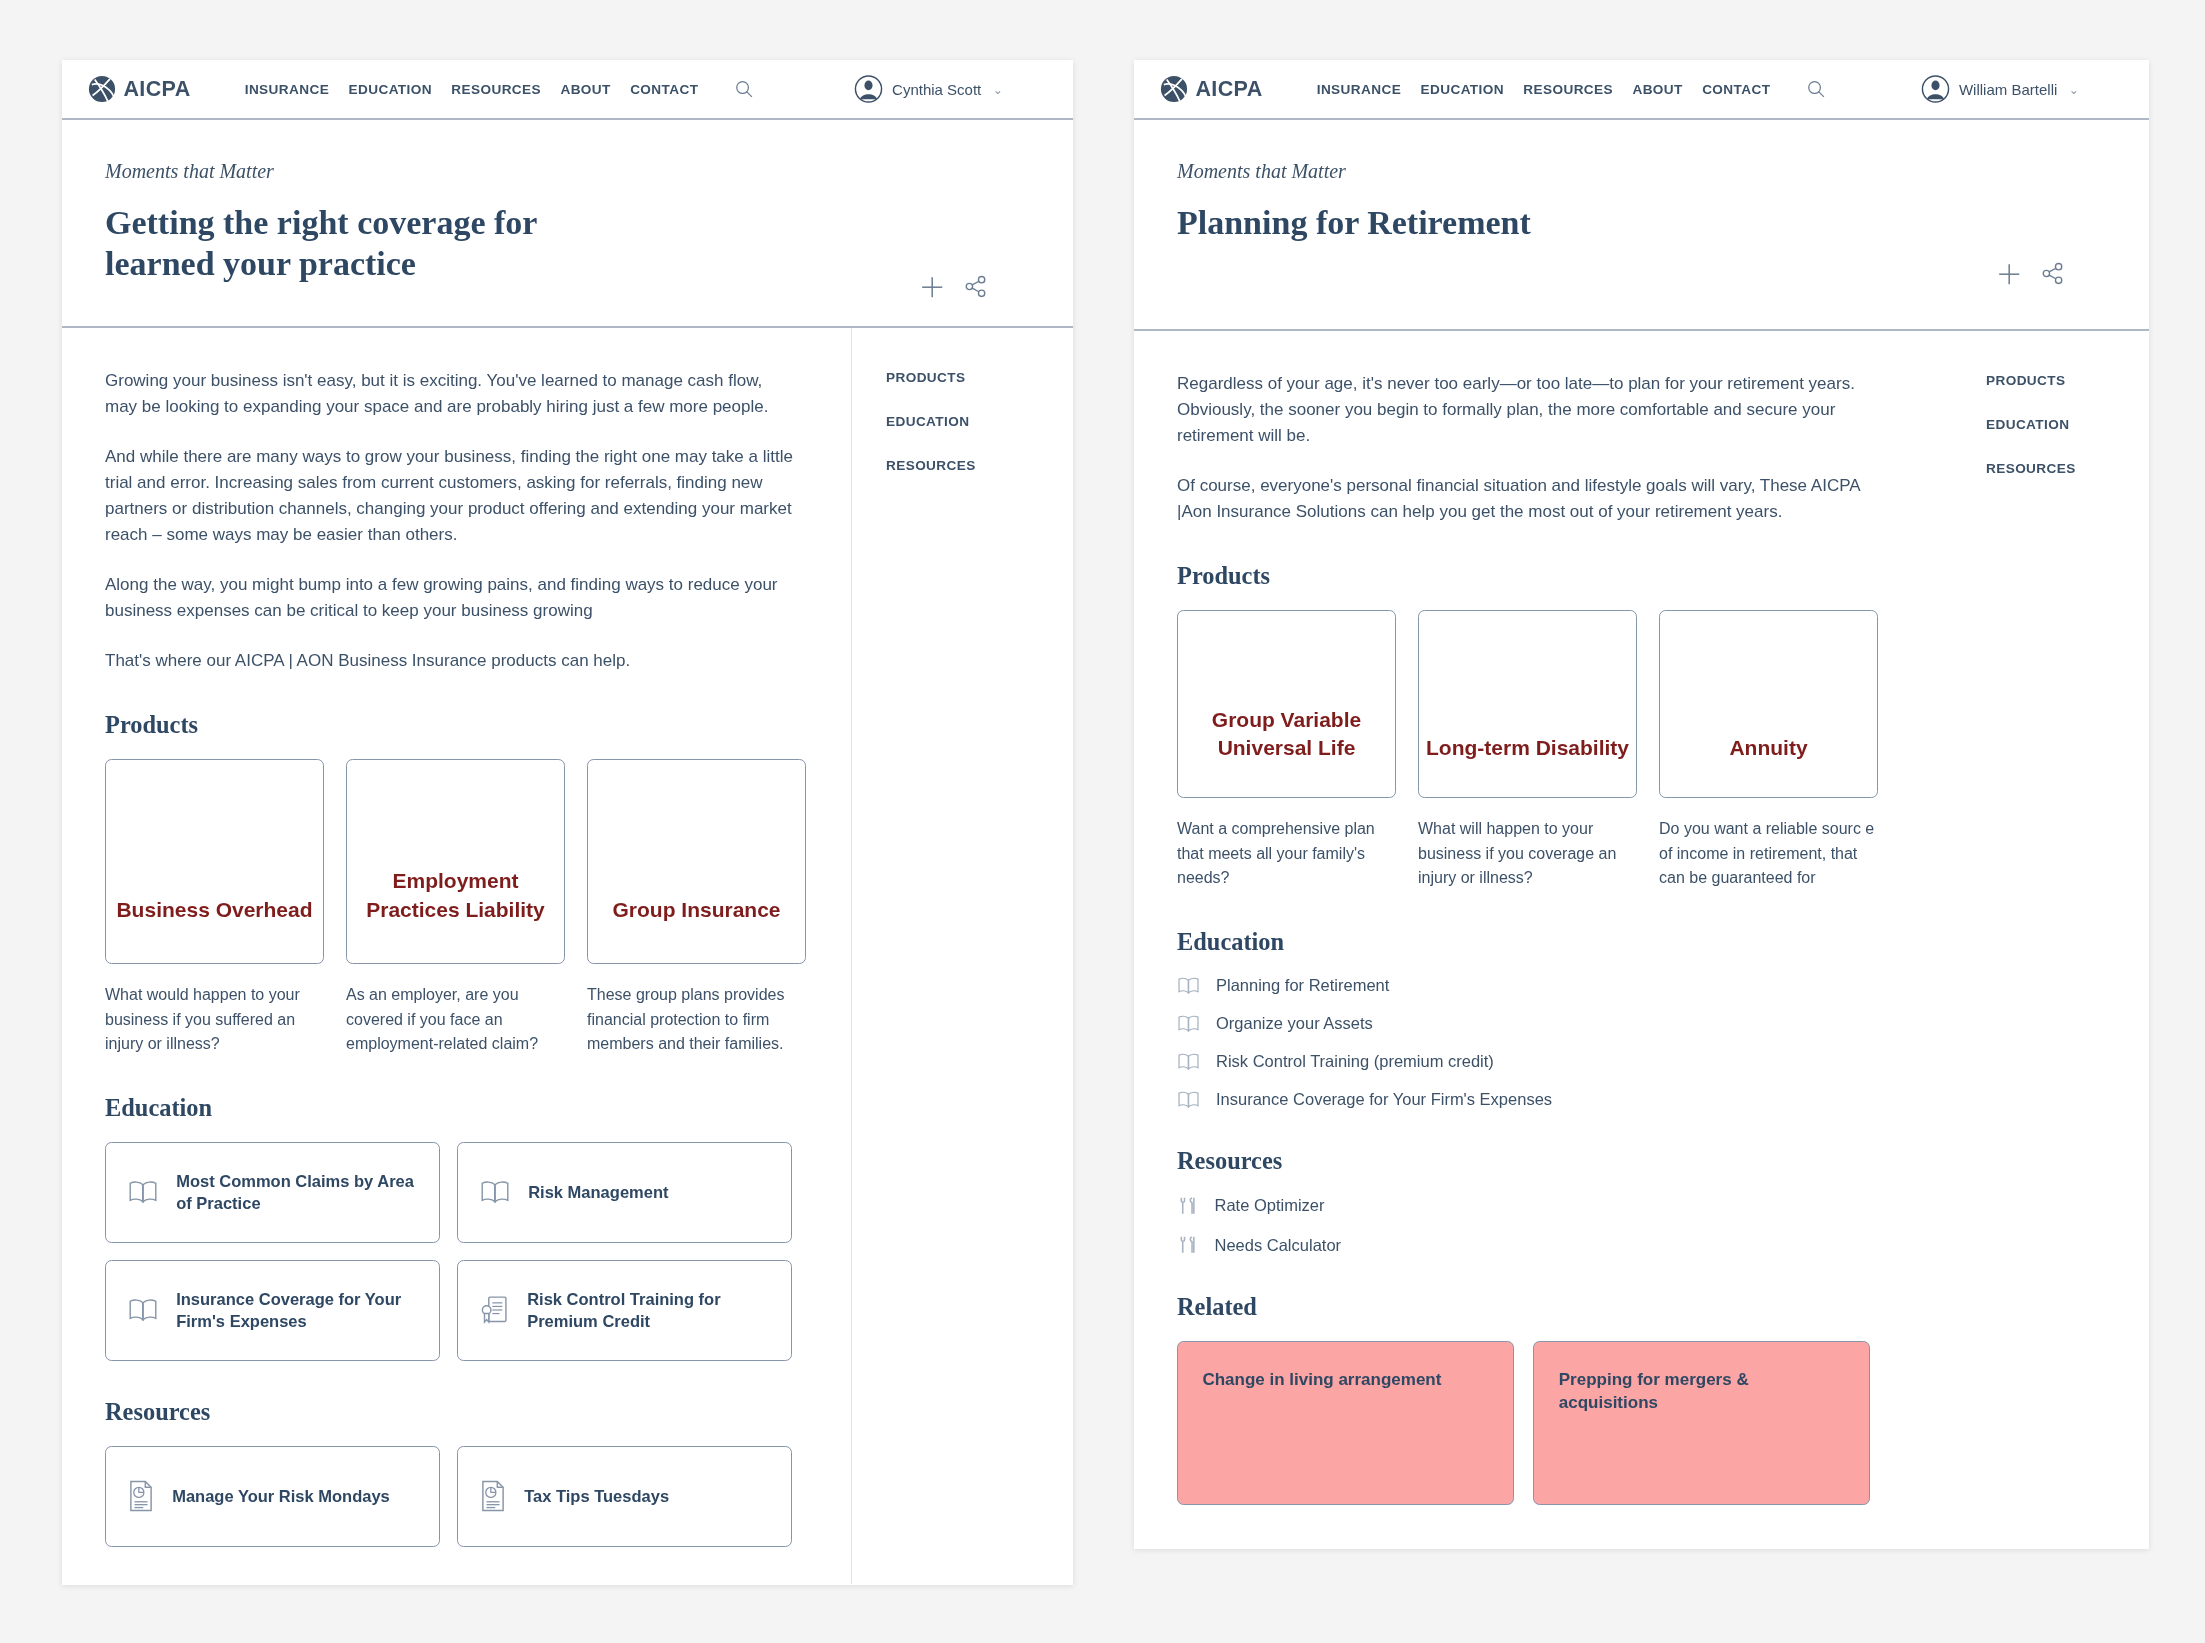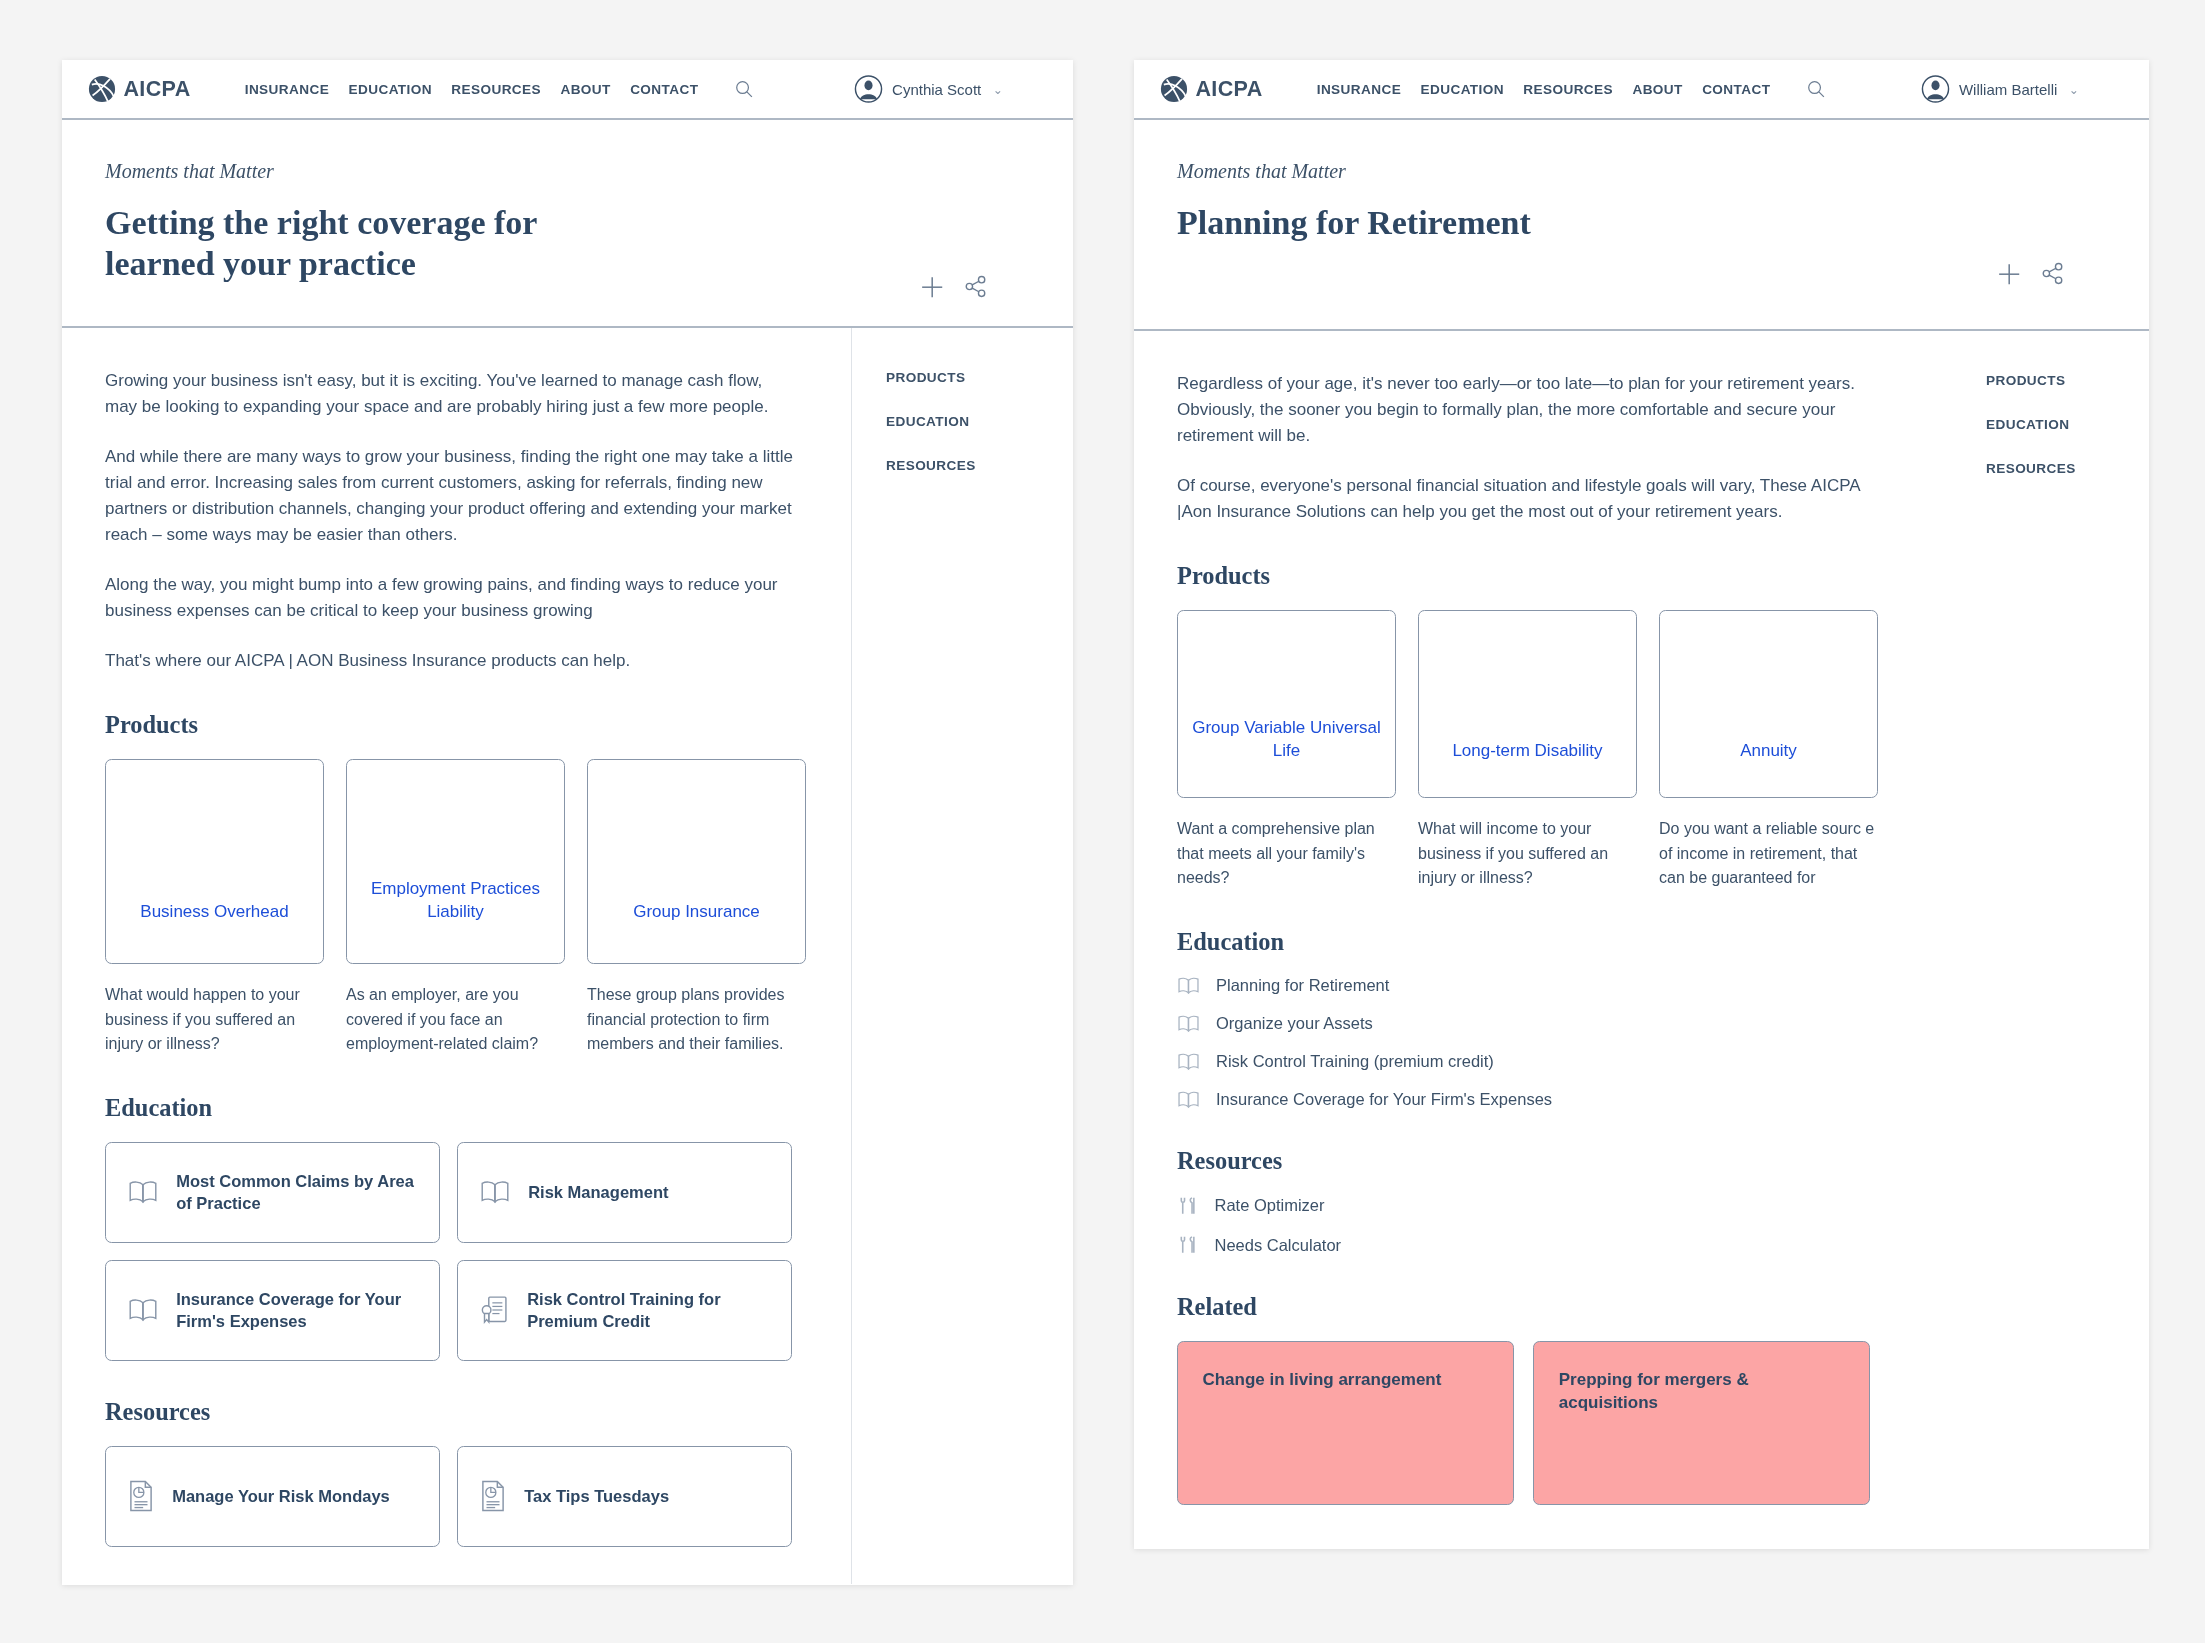--- a/index.html
+++ b/index.html
@@ -98,21 +98,21 @@
   
   .product-grid { display: flex; gap: 22px; }
   .product-col { width: 219px; }
   .product-card {
     height: 205px; border: 1.4px solid #8795a8; border-radius: 6.5px;
     display: flex; align-items: flex-end; justify-content: center;
     padding-bottom: 39px; background: #fff; cursor: pointer;
   }
   #panel-right .product-card { height: 188px; padding-bottom: 34px; }
   .product-card-title {
-    font-size: 17px; font-weight: 400; color: #1d4ed8;
+    font-size: 21px; font-weight: 700; color: #7f1d1d;
     text-align: center; line-height: 1.34;
   }
   .product-desc {
     margin-top: 19.4px; font-size: 16px; line-height: 1.54;
     color: #3c5168;
   }
 
   
   .edu-grid { display: flex; flex-wrap: wrap; gap: 17px; }
   .edu-card {
@@ -374,21 +374,21 @@
           <div class="product-col">
             <div class="product-card">
               <div class="product-card-title">Group Variable Universal Life</div>
             </div>
             <div class="product-desc">Want a comprehensive plan that meets all your family's needs?</div>
           </div>
           <div class="product-col">
             <div class="product-card">
               <div class="product-card-title">Long-term Disability</div>
             </div>
-            <div class="product-desc">What will income to your business if you suffered an injury or illness?</div>
+            <div class="product-desc">What will happen to your business if you coverage an injury or illness?</div>
           </div>
           <div class="product-col">
             <div class="product-card">
               <div class="product-card-title">Annuity</div>
             </div>
             <div class="product-desc">Do you want a reliable sourc e of income in retirement, that can be guaranteed for</div>
           </div>
         </div>
 
         <div class="section-h">Education</div>

